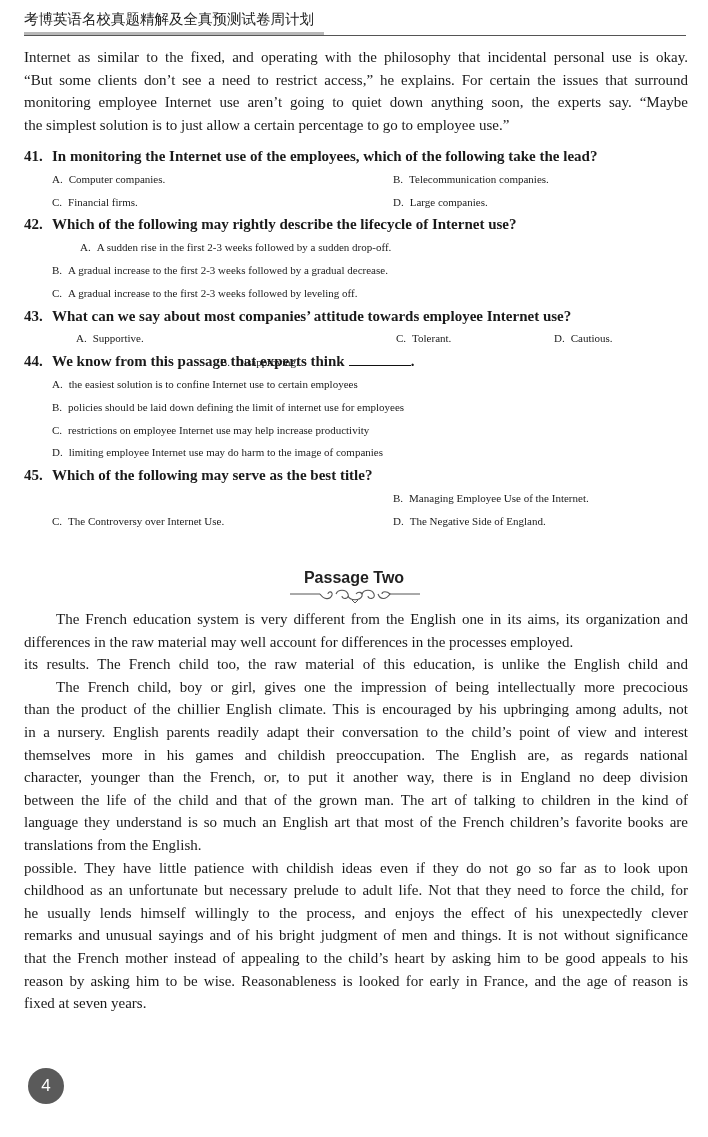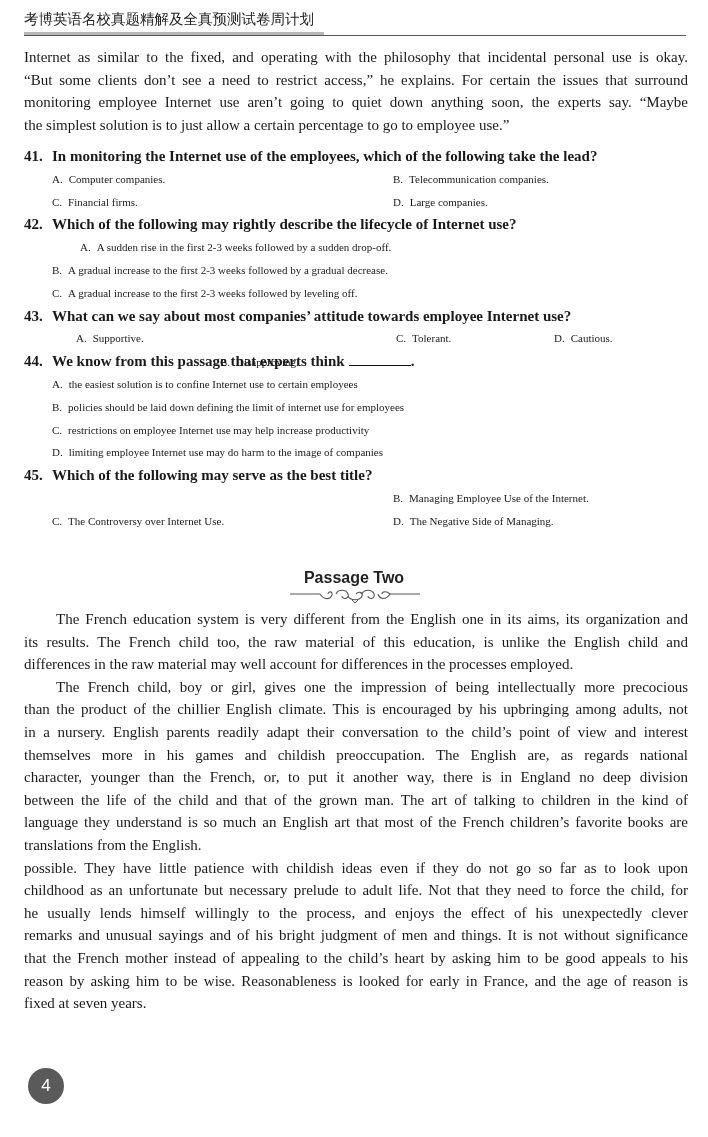--- a/index.html
+++ b/index.html
@@ -124,42 +124,42 @@
 
   <div>
     <div class="q-stem">
       <span class="q-num">45.</span><span>Which of the following may serve as the best title?</span>
     </div>
     <div class="opt-row">
       <span class="opt" style="left:369px;"><span class="opt-letter">B.</span><span>Managing Employee Use of the Internet.</span></span>
     </div>
     <div class="opt-row">
       <span class="opt" style="left:28px;"><span class="opt-letter">C.</span><span>The Controversy over Internet Use.</span></span>
-      <span class="opt" style="left:369px;"><span class="opt-letter">D.</span><span>The Negative Side of Managing.</span></span>
+      <span class="opt" style="left:369px;"><span class="opt-letter">D.</span><span>The Negative Side of England.</span></span>
     </div>
   </div>
 </div>
 
 <div class="passage-title">Passage Two</div>
 <svg class="ornament" viewBox="0 0 130 16">
   <line x1="0" y1="6" x2="30" y2="6" stroke="#555" stroke-width="1"></line>
   <line x1="100" y1="6" x2="130" y2="6" stroke="#555" stroke-width="1"></line>
   <path d="M30 6 C34 12, 40 12, 42 7 C43 3, 38 3, 38 6" fill="none" stroke="#555" stroke-width="1.1"></path>
   <path d="M46 6 C48 1, 56 1, 58 6 C60 11, 52 12, 52 8" fill="none" stroke="#555" stroke-width="1.1"></path>
   <path d="M58 8 C60 13, 70 13, 72 8 C73 4, 68 3, 66 6" fill="none" stroke="#555" stroke-width="1.1"></path>
   <path d="M72 6 C74 1, 82 1, 84 6 C86 11, 78 12, 78 8" fill="none" stroke="#555" stroke-width="1.1"></path>
   <path d="M88 6 C90 12, 96 12, 100 6 C97 3, 92 3, 92 6" fill="none" stroke="#555" stroke-width="1.1"></path>
   <path d="M62 12 L65 15 L68 12" fill="none" stroke="#555" stroke-width="1"></path>
 </svg>
 
 <div class="text-block" style="top:608px;">
   <div>
     <span class="line" style="padding-left:32px;">The French education system is very different from the English one in its aims, its organization and</span>
+    <span class="line last">differences in the raw material may well account for differences in the processes employed.</span>
     <span class="line">its results. The French child too, the raw material of this education, is unlike the English child and</span>
-    <span class="line last">differences in the raw material may well account for differences in the processes employed.</span>
   </div>
   <div>
     <span class="line" style="padding-left:32px;">The French child, boy or girl, gives one the impression of being intellectually more precocious</span>
     <span class="line">than the product of the chillier English climate. This is encouraged by his upbringing among adults, not</span>
     <span class="line">in a nursery. English parents readily adapt their conversation to the child’s point of view and interest</span>
     <span class="line">themselves more in his games and childish preoccupation. The English are, as regards national</span>
     <span class="line">character, younger than the French, or, to put it another way, there is in England no deep division</span>
     <span class="line">between the life of the child and that of the grown man. The art of talking to children in the kind of</span>
     <span class="line">language they understand is so much an English art that most of the French children’s favorite books are</span>
     <span class="line last">translations from the English.</span>

